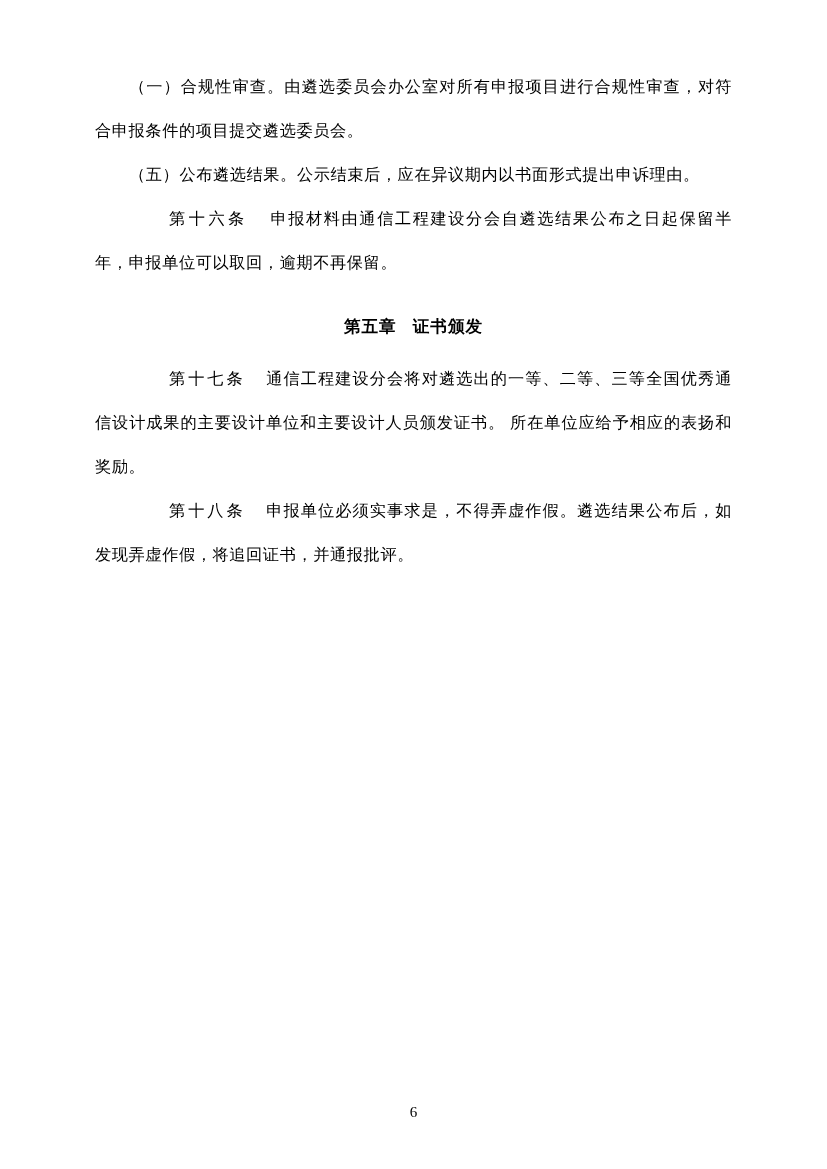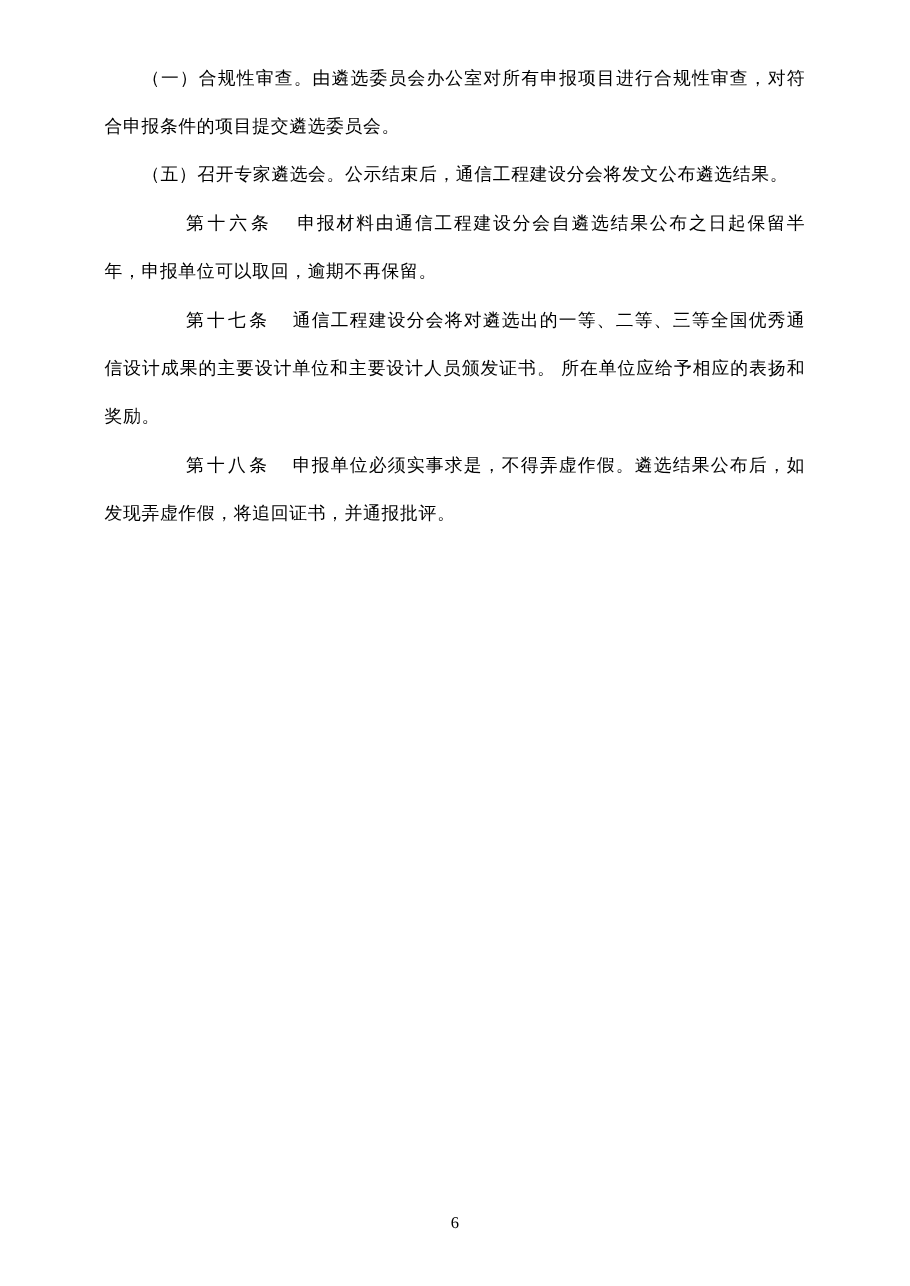--- a/index.html
+++ b/index.html
@@ -7,21 +7,21 @@
     padding: 0;
     background: #ffffff;
   }
   .page {
     position: relative;
     width: 827px;
     height: 1169px;
     margin: 0 auto;
     background: #ffffff;
     box-sizing: border-box;
-    padding: 49px 95px 40px 95px;
+    padding: 65px 95px 40px 95px;
     font-family: "Liberation Serif", "DejaVu Serif", serif;
     color: #000000;
     overflow: hidden;
   }
   .body-text {
     font-size: 16.2px;
     line-height: 44px;
     text-align: justify;
     text-justify: inter-ideograph;
     letter-spacing: 0.6px;
@@ -57,24 +57,25 @@
     font-family: "Liberation Serif", "DejaVu Serif", serif;
   }
 </style>
 </head>
 <body>
 
 <div class="page">
   <div class="body-text">
 
     <p class="para">（一）合规性审查。由遴选委员会办公室对所有申报项目进行合规性审查，对符合申报条件的项目提交遴选委员会。</p>
-    <p class="para">（五）召开专家遴选会。公示结束后，通信工程建设分会将发文公布遴选结果。</p>
+    <p class="para">（五）公布遴选结果。公示结束后，应在异议期内以书面形式提出申诉理由。</p>
 
     <p class="para"><span class="article-label">第十六条</span>&nbsp;&nbsp;&nbsp;&nbsp;<span>申报材料由通信工程建设分会自遴选结果公布之日起保留半年，申报单位可以取回，逾期不再保留。</span></p>
 
+    <h2 class="section-heading"><span>第五章</span><span class="gap"></span><span>证书颁发</span></h2>
 
     <p class="para"><span class="article-label">第十七条</span>&nbsp;&nbsp;&nbsp;&nbsp;<span>通信工程建设分会将对遴选出的一等、二等、三等全国优秀通信设计成果的主要设计单位和主要设计人员颁发证书。 所在单位应给予相应的表扬和奖励。</span></p>
 
     <p class="para"><span class="article-label">第十八条</span>&nbsp;&nbsp;&nbsp;&nbsp;<span>申报单位必须实事求是，不得弄虚作假。遴选结果公布后，如发现弄虚作假，将追回证书，并通报批评。</span></p>
 
 
   </div>
 
   <div class="page-number">6</div>
 </div>

